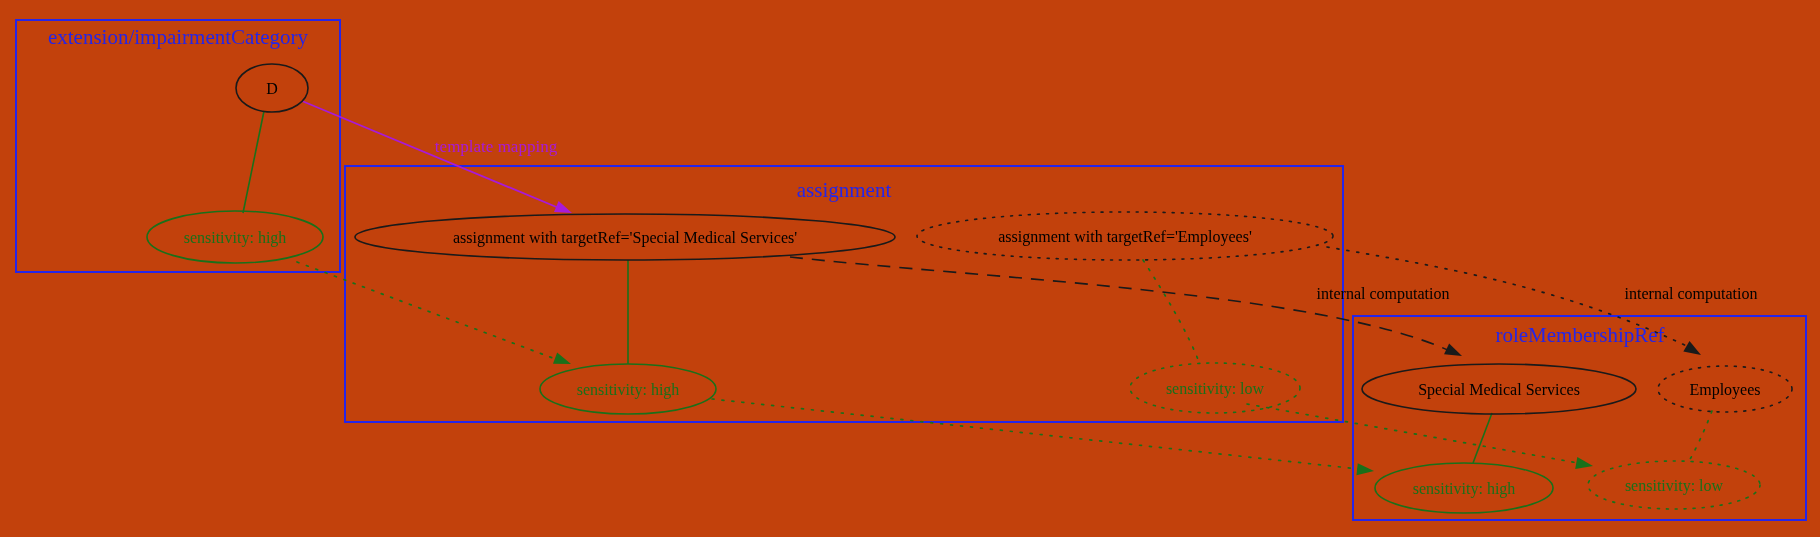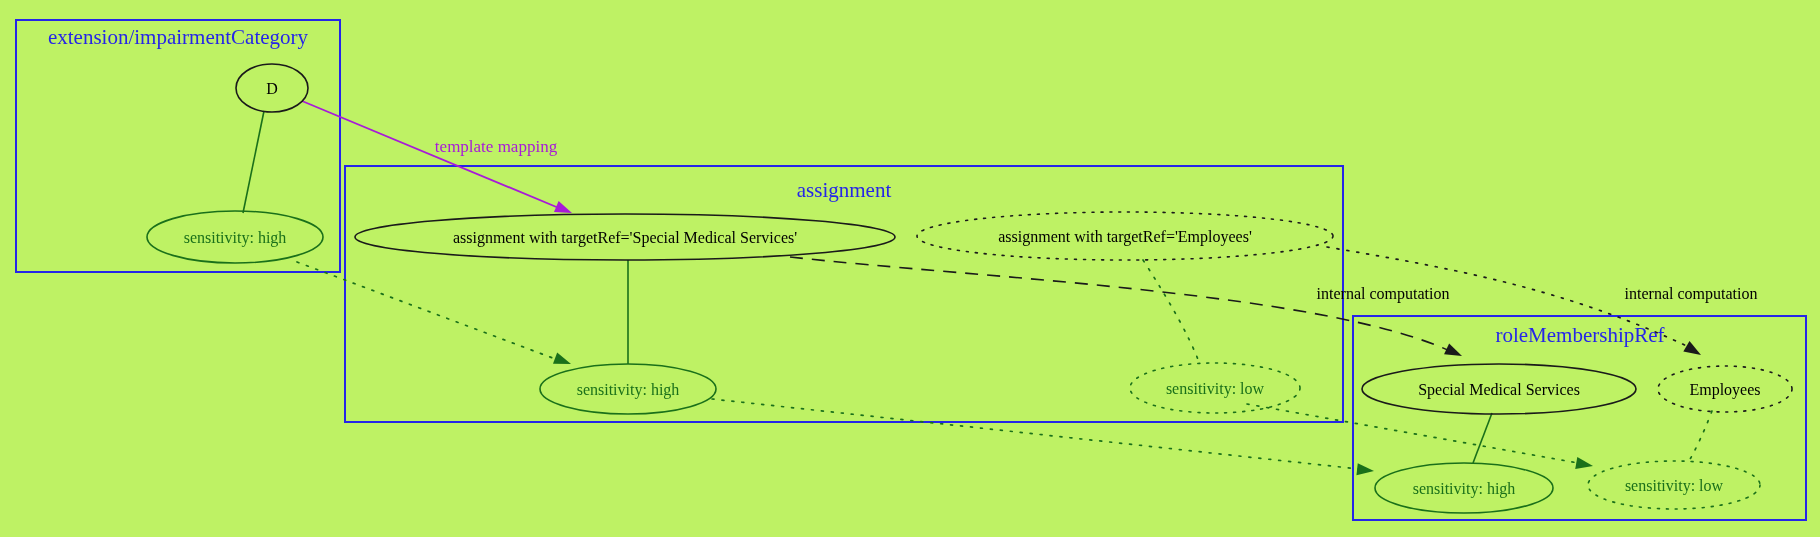--- a/index.html
+++ b/index.html
@@ -4,21 +4,21 @@
 <style>
   html, body {
     margin: 0;
     padding: 0;
     background: #ffffff;
   }
   .stage {
     position: relative;
     width: 1820px;
     height: 537px;
-    background: #bef264;
+    background: #c2410c;
     font-family: "Liberation Serif", "DejaVu Serif", serif;
   }
   svg text {
     font-family: "Liberation Serif", "DejaVu Serif", serif;
   }
   .cluster-box { fill: none; stroke: #2525e8; stroke-width: 2; }
   .cluster-title { fill: #2525e8; font-size: 21px; text-anchor: middle; }
   .node-black { fill: none; stroke: #1a1a1a; stroke-width: 1.6; }
   .node-black-dotted { fill: none; stroke: #1a1a1a; stroke-width: 1.6; stroke-dasharray: 2,7; stroke-linecap: round; }
   .node-green { fill: none; stroke: #1a701a; stroke-width: 1.6; }

